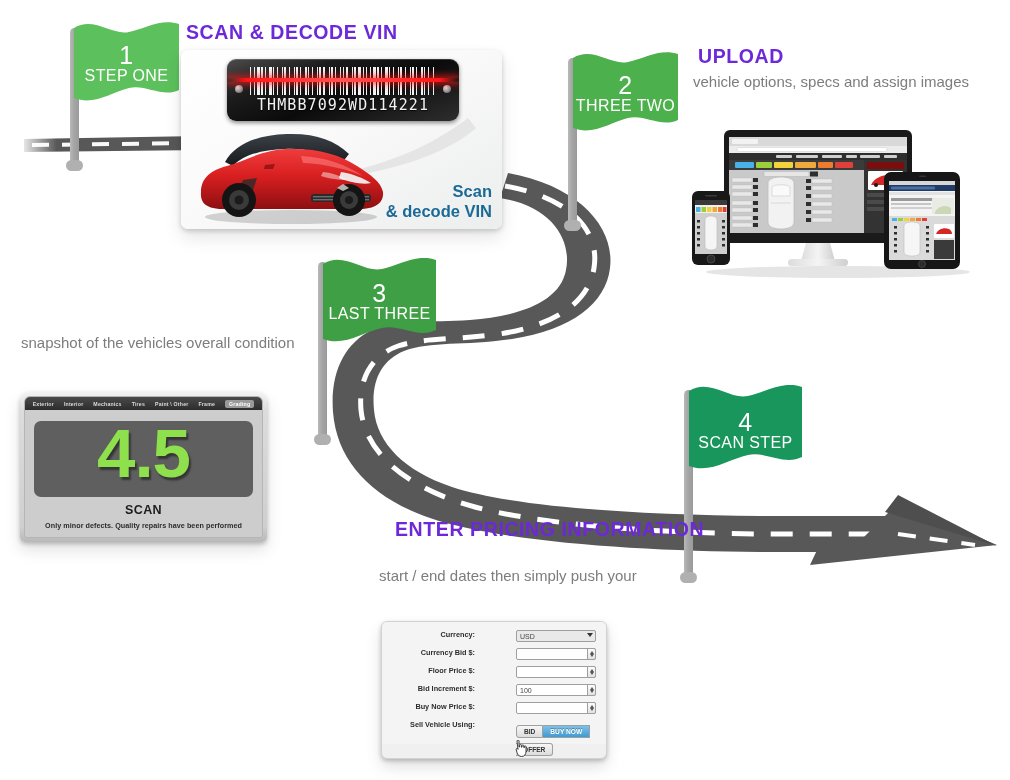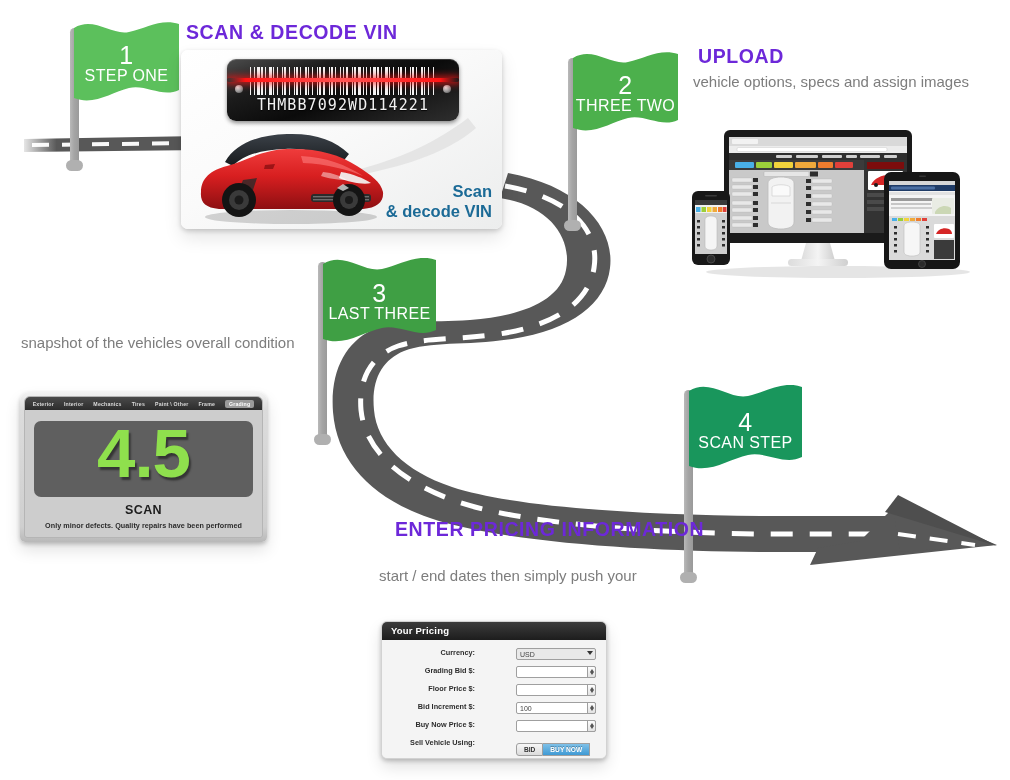--- a/index.html
+++ b/index.html
@@ -747,31 +747,30 @@
       <div id="grade-note">Only minor defects. Quality repairs have been performed</div>
     </div>
   </div>
 
   <div class="step-head" style="left:379px;top:518px;margin-left:16px;">ENTER PRICING INFORMATION</div>
   <div class="step-body" style="left:379px;top:563px;">
     <span>start / end dates then simply push your</span>
   </div>
 
   <div id="pricing">
-    <div id="pricing-title">Your Pricing</div>
     <div id="pricing-body">
 
       <div class="p-row">
         <div class="p-lab">Currency:</div>
         <div class="p-field sel">USD</div>
         <span class="caret" style="right:13px;top:11px;"></span>
       </div>
 
       <div class="p-row">
-        <div class="p-lab">Grading Bid $:</div>
+        <div class="p-lab">Currency Bid $:</div>
         <div class="p-field">
             <span class="spin"></span>
           </div>
       </div>
 
       <div class="p-row">
         <div class="p-lab">Floor Price $:</div>
         <div class="p-field">
             <span class="spin"></span>
           </div>

